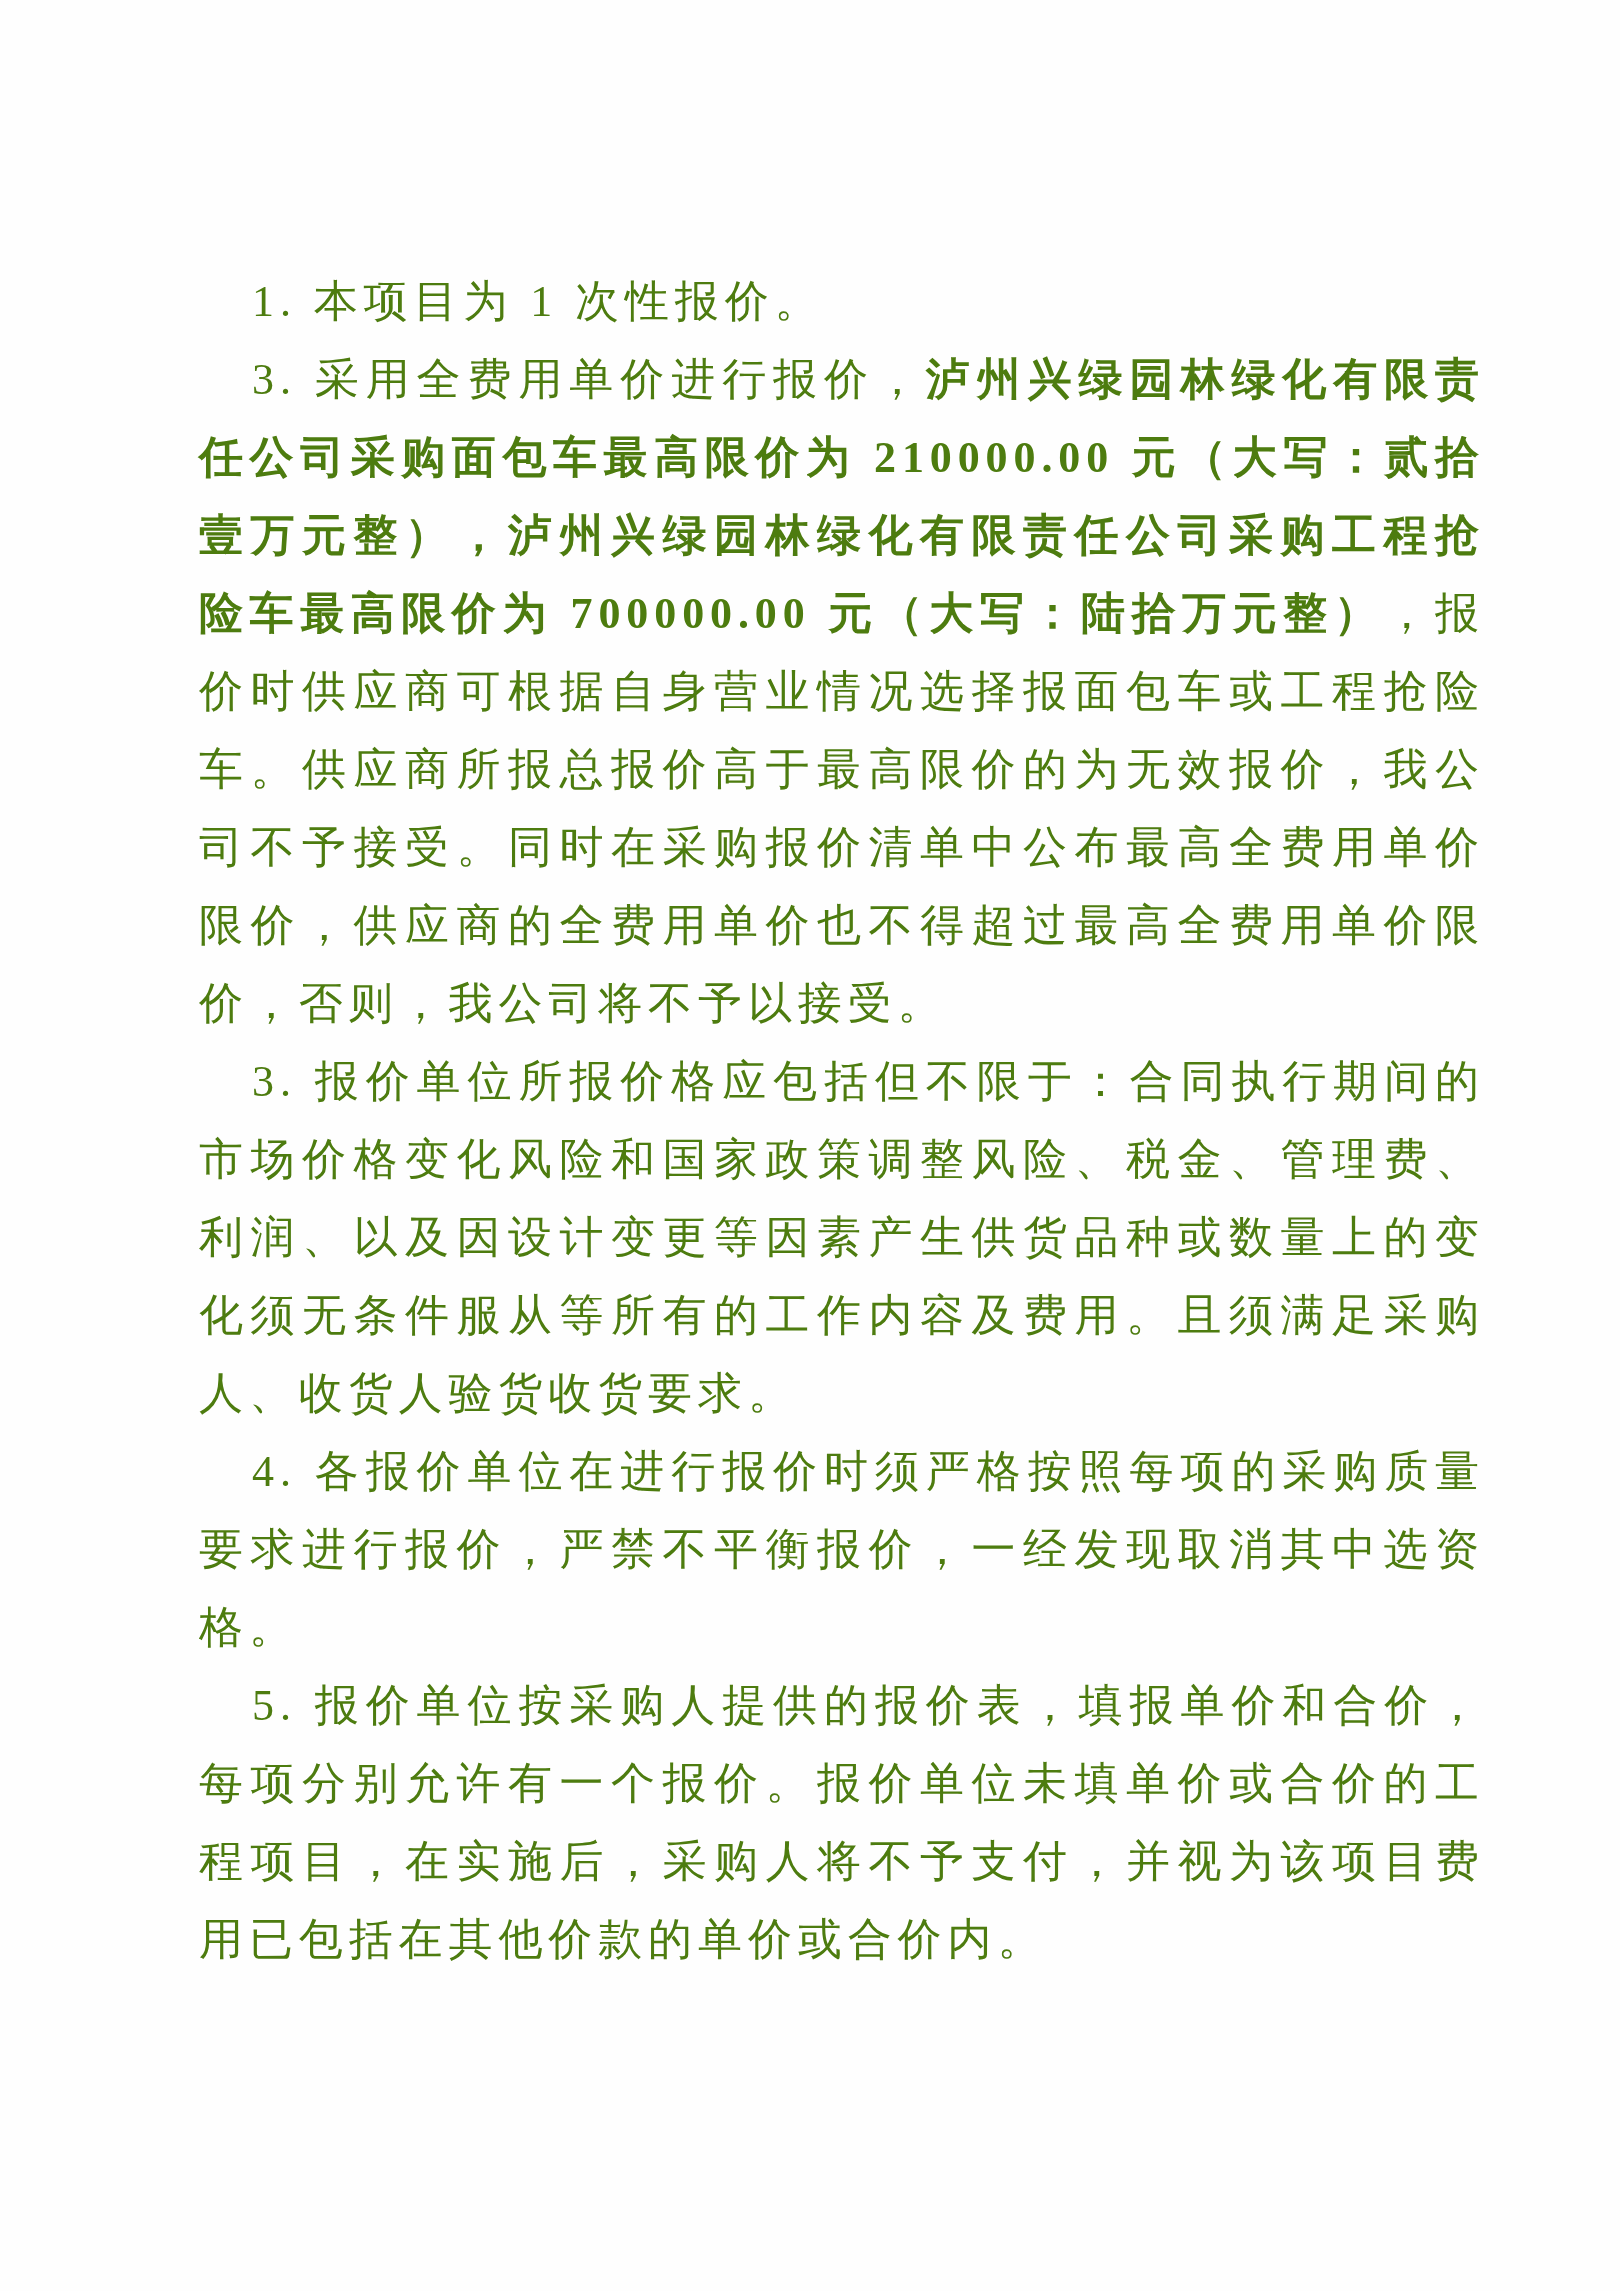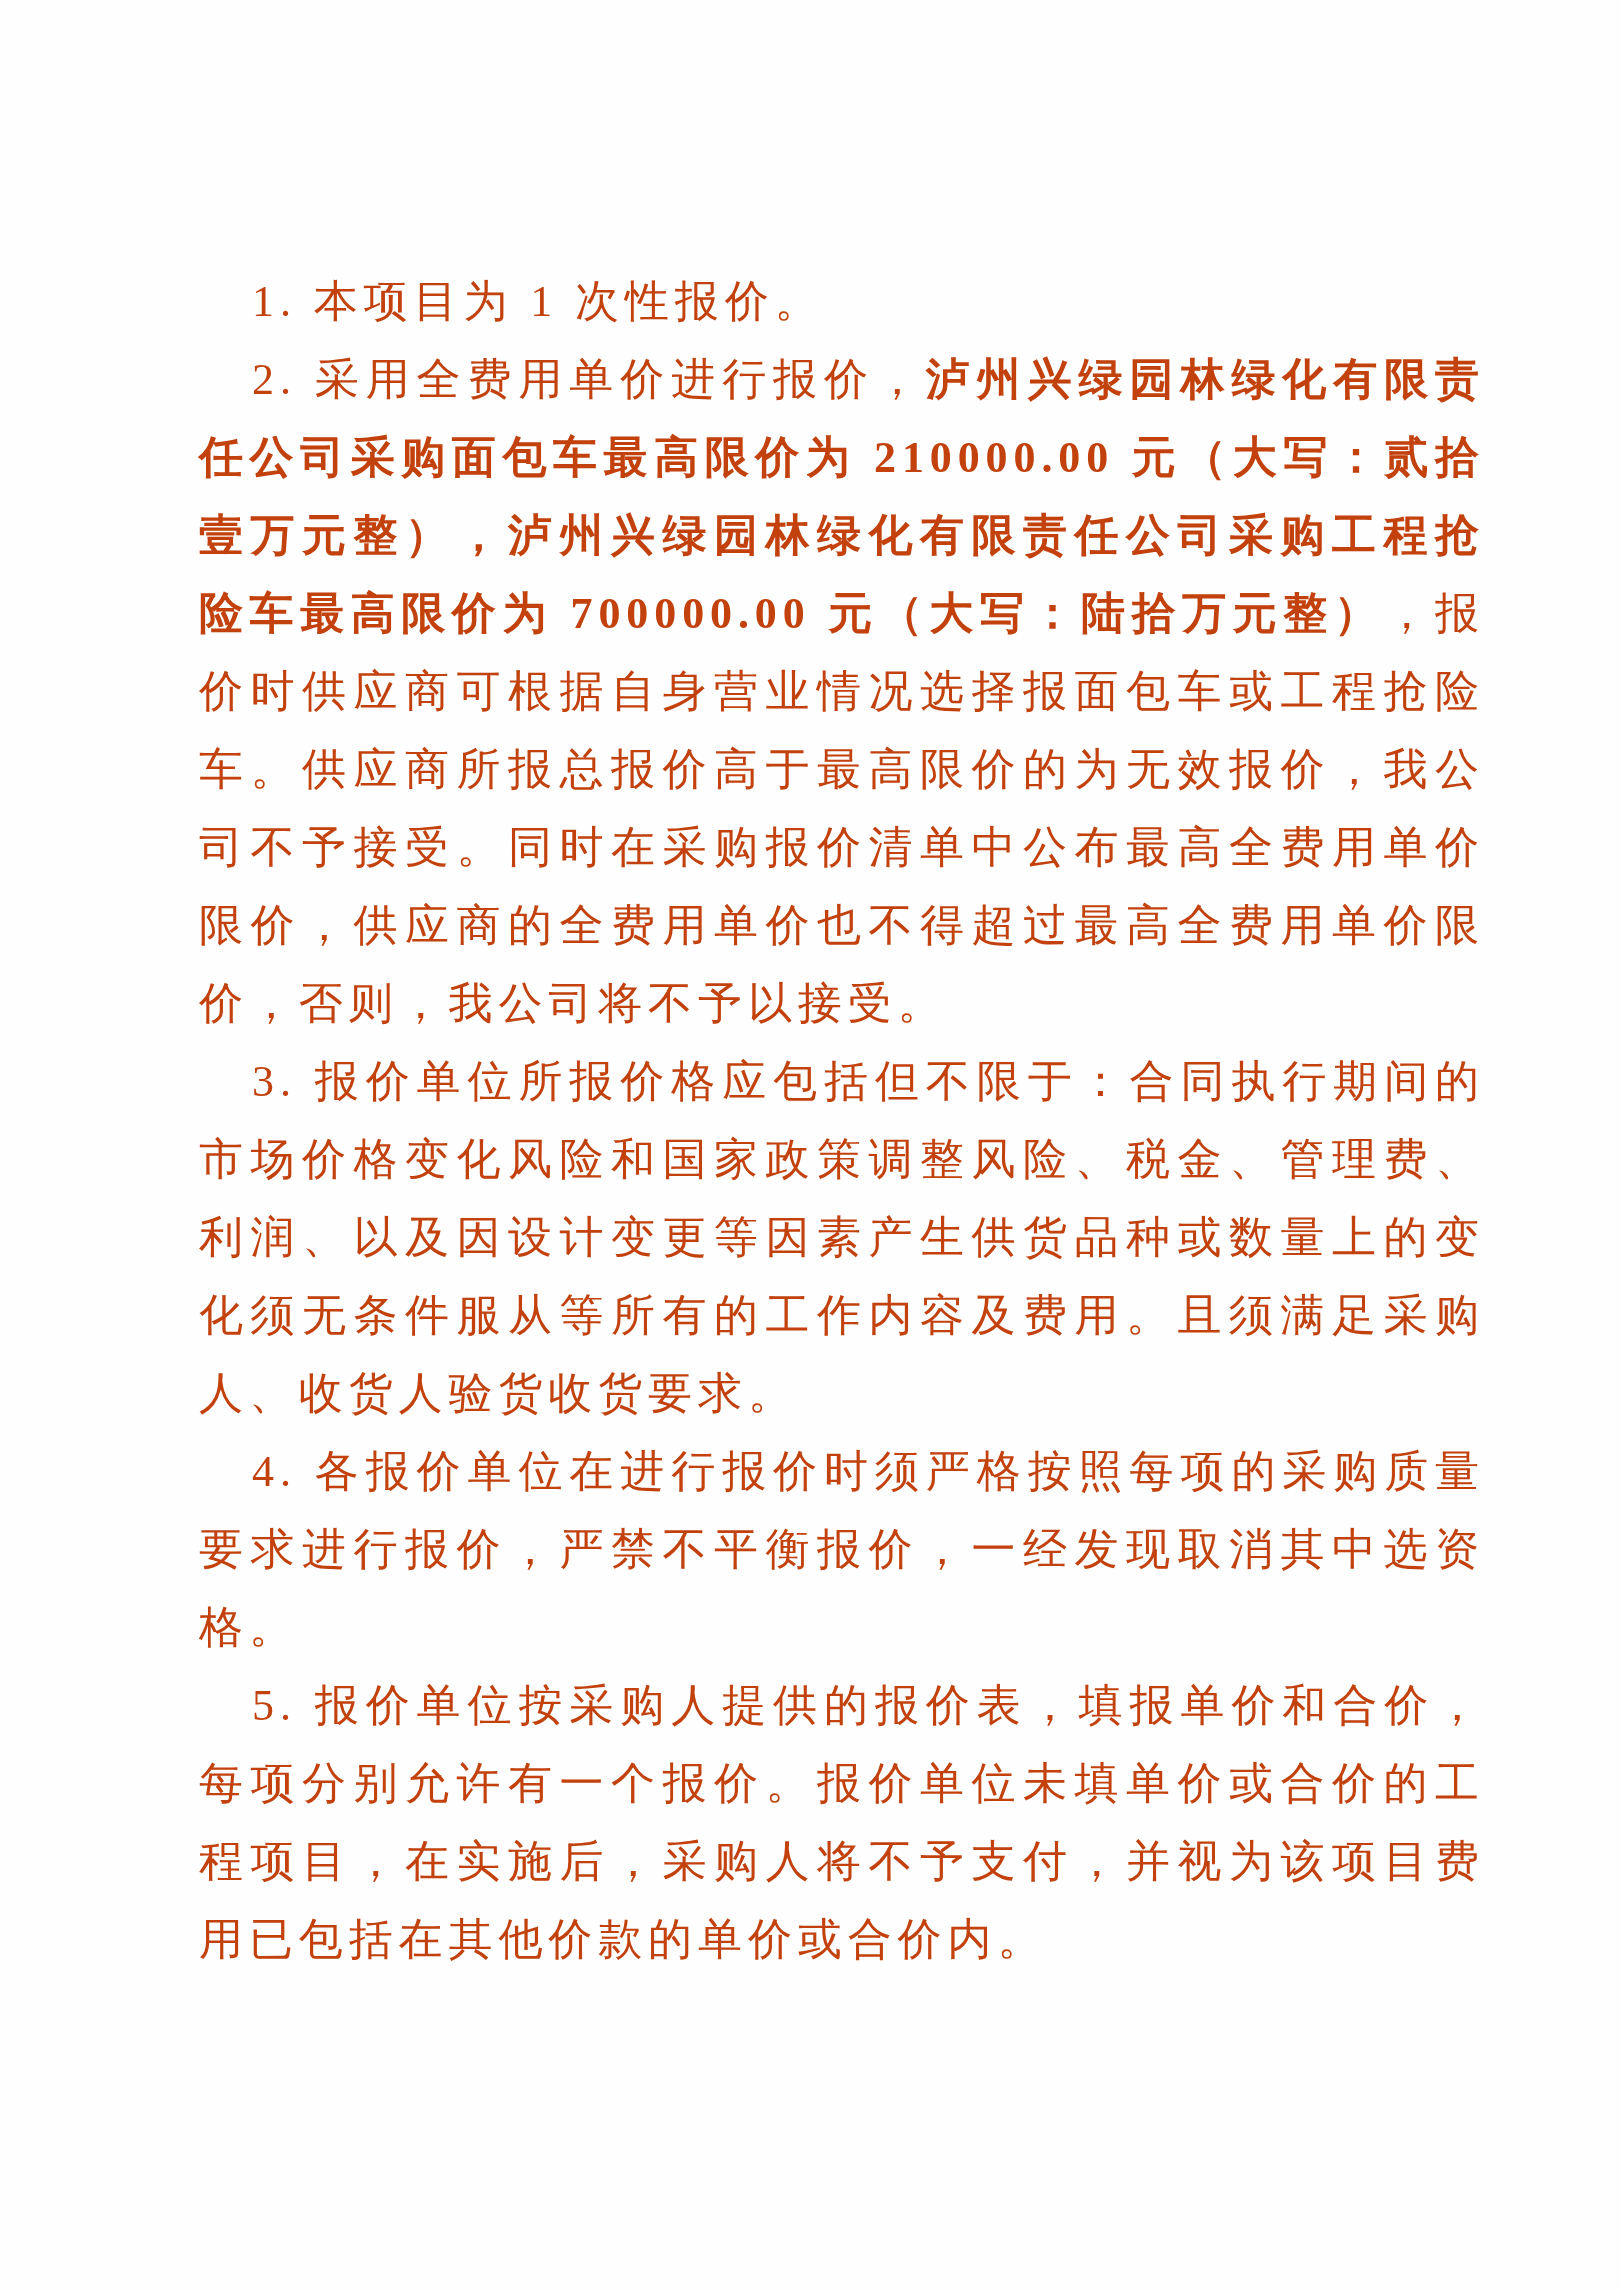--- a/index.html
+++ b/index.html
@@ -10,21 +10,21 @@
   }
   .page {
     position: relative;
     width: 1620px;
     height: 2292px;
     margin: 0 auto;
     background: #fefefe;
     overflow: hidden;
     box-sizing: border-box;
     padding: 263px 137px 0 199px;
-    color: #c2410c;
+    color: #4d7c0f;
   }
   .doc-body {
     width: 1286px;
   }
   .para {
     margin: 0;
     font-size: 44px;
     line-height: 78px;
     letter-spacing: 5.9px;
     text-align: justify;
@@ -40,21 +40,21 @@
   }
 </style>
 </head>
 <body>
 
 <div class="page">
   <div class="doc-body">
 
     <p class="para"><span class="seg">1. 本项目为 1 次性报价。</span></p>
 
-    <p class="para"><span class="seg">2. 采用全费用单价进行报价，</span><span class="seg bold">泸州兴绿园林绿化有限责任公司采购面包车最高限价为 210000.00 元（大写：贰拾壹万元整），泸州兴绿园林绿化有限责任公司采购工程抢险车最高限价为 700000.00 元（大写：陆拾万元整）</span><span class="seg">，报价时供应商可根据自身营业情况选择报面包车或工程抢险车。供应商所报总报价高于最高限价的为无效报价，我公司不予接受。同时在采购报价清单中公布最高全费用单价限价，供应商的全费用单价也不得超过最高全费用单价限价，否则，我公司将不予以接受。</span></p>
+    <p class="para"><span class="seg">3. 采用全费用单价进行报价，</span><span class="seg bold">泸州兴绿园林绿化有限责任公司采购面包车最高限价为 210000.00 元（大写：贰拾壹万元整），泸州兴绿园林绿化有限责任公司采购工程抢险车最高限价为 700000.00 元（大写：陆拾万元整）</span><span class="seg">，报价时供应商可根据自身营业情况选择报面包车或工程抢险车。供应商所报总报价高于最高限价的为无效报价，我公司不予接受。同时在采购报价清单中公布最高全费用单价限价，供应商的全费用单价也不得超过最高全费用单价限价，否则，我公司将不予以接受。</span></p>
 
     <p class="para"><span class="seg">3. 报价单位所报价格应包括但不限于：合同执行期间的市场价格变化风险和国家政策调整风险、税金、管理费、利润、以及因设计变更等因素产生供货品种或数量上的变化须无条件服从等所有的工作内容及费用。且须满足采购人、收货人验货收货要求。</span></p>
 
     <p class="para"><span class="seg">4. 各报价单位在进行报价时须严格按照每项的采购质量要求进行报价，严禁不平衡报价，一经发现取消其中选资格。</span></p>
 
     <p class="para"><span class="seg">5. 报价单位按采购人提供的报价表，填报单价和合价，每项分别允许有一个报价。报价单位未填单价或合价的工程项目，在实施后，采购人将不予支付，并视为该项目费用已包括在其他价款的单价或合价内。</span></p>
 
   </div>
 </div>
 

